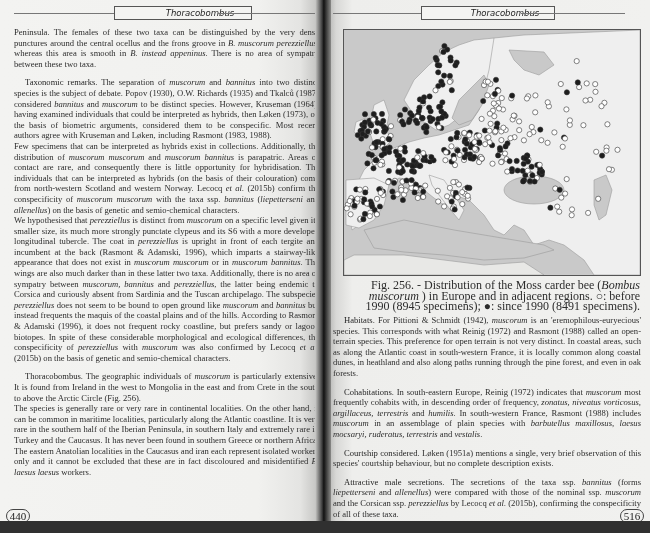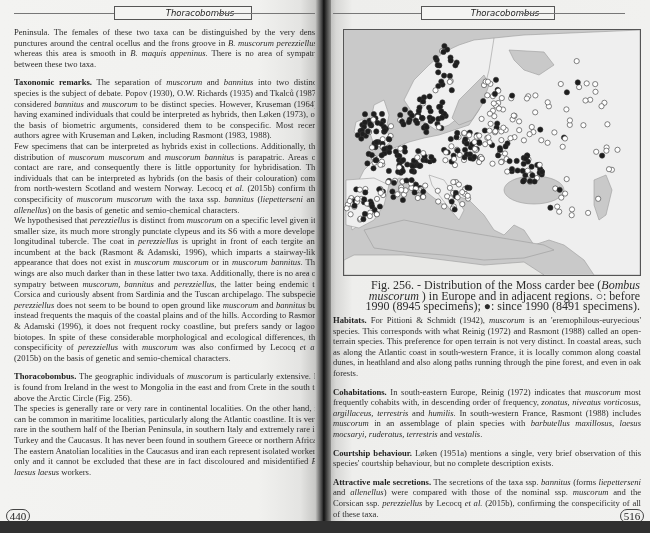--- a/index.html
+++ b/index.html
@@ -25,21 +25,21 @@
     position:absolute; top:0; height:12px; border:1px solid #555; background:#f4f4f2;
     font-family:"DejaVu Sans","Liberation Sans",sans-serif; font-style:italic; font-size:8.5px;
     line-height:12px; text-align:center; color:#222;padding-left:34px;
   }
   .text {
     position:absolute; font-size:8.6px; line-height:10.6px; text-align:justify;
     color:#2c2c2c;
   }
   .text p { margin:0 0 0 0; }
   .text p.gap { margin-top:8px; }
-  .text b { font-weight:bold; color:#1f1f1f; }
+  .text b { font-weight:normal; color:#1f1f1f;margin-left:11px; }
   .it { font-style:italic; }
   .page-num {
     position:absolute; top:509px; width:22px; height:12px; border:1px solid #444; border-radius:7px;
     font-size:11px; line-height:12px; text-align:center; background:#f2f2f0; color:#222;
     font-family:"Liberation Serif",serif;
   }
   .map {
     position:absolute; left:343px; top:29px; width:296px; height:245px;
     border:1px solid #555; background:#c9c9c9; overflow:hidden;
   }
@@ -51,40 +51,40 @@
 </head>
 <body>
 
 <div class="page left">
   <div class="running-head" style="left:0;width:323px;">
     <div class="rule" style="left:14px;width:100px;"></div>
     <div class="box" style="left:114px;width:102px;">Thoracobombus</div>
     <div class="rule" style="left:218px;width:105px;"></div>
   </div>
   <div class="text" id="left-text" style="left:14px;top:27px;width:305px;">
-      <p><span>Peninsula. The females of these two taxa can be distinguished by the very dense punctures around the central ocellus and the frons groove in </span><span class="it">B. muscorum perezziellus</span><span>, whereas this area is smooth in </span><span class="it">B. maquis appeninus</span><span>. There is no area of sympatry between these two taxa.</span></p>
+      <p><span>Peninsula. The females of these two taxa can be distinguished by the very dense punctures around the central ocellus and the frons groove in </span><span class="it">B. muscorum perezziellus</span><span>, whereas this area is smooth in </span><span class="it">B. instead appeninus</span><span>. There is no area of sympatry between these two taxa.</span></p>
       <p class="gap"><b>Taxonomic remarks.</b><span> The separation of </span><span class="it">muscorum</span><span> and </span><span class="it">bannitus</span><span> into two distinct species is the subject of debate. Popov (1930), O.W. Richards (1935) and Tkalců (1987) considered </span><span class="it">bannitus</span><span> and </span><span class="it">muscorum</span><span> to be distinct species. However, Kruseman (1964), having examined individuals that could be interpreted as hybrids, then Løken (1973), on the basis of biometric arguments, considered them to be conspecific. Most recent authors agree with Kruseman and Løken, including Rasmont (1983, 1988).</span></p>
       <p><span>Few specimens that can be interpreted as hybrids exist in collections. Additionally, the distribution of </span><span class="it">muscorum muscorum</span><span> and </span><span class="it">muscorum bannitus</span><span> is parapatric. Areas of contact are rare, and consequently there is little opportunity for hybridisation. The individuals that can be interpreted as hybrids (on the basis of their colouration) come from north-western Scotland and western Norway. Lecocq </span><span class="it">et al.</span><span> (2015b) confirm the conspecificity of </span><span class="it">muscorum muscorum</span><span> with the taxa ssp. </span><span class="it">bannitus</span><span> (</span><span class="it">liepetterseni</span><span> and </span><span class="it">allenellus</span><span>) on the basis of genetic and semio-chemical characters.</span></p>
       <p><span>We hypothesised that </span><span class="it">perezziellus</span><span> is distinct from </span><span class="it">muscorum</span><span> on a specific level given its smaller size, its much more strongly punctate clypeus and its S6 with a more developed longitudinal tubercle. The coat in </span><span class="it">perezziellus</span><span> is upright in front of each tergite and incumbent at the back (Rasmont &amp; Adamski, 1996), which imparts a stairway-like appearance that does not exist in </span><span class="it">muscorum muscorum</span><span> or in </span><span class="it">muscorum bannitus</span><span>. The wings are also much darker than in these latter two taxa. Additionally, there is no area of sympatry between </span><span class="it">muscorum, bannitus</span><span> and </span><span class="it">perezziellus</span><span>, the latter being endemic to Corsica and curiously absent from Sardinia and the Tuscan archipelago. The subspecies </span><span class="it">perezziellus</span><span> does not seem to be bound to open ground like </span><span class="it">muscorum</span><span> and </span><span class="it">bannitus</span><span> but instead frequents the maquis of the coastal plains and of the hills. According to Rasmont &amp; Adamski (1996), it does not frequent rocky coastline, but prefers sandy or lagoon biotopes. In spite of these considerable morphological and ecological differences, the conspecificity of </span><span class="it">perezziellus</span><span> with </span><span class="it">muscorum</span><span> was also confirmed by Lecocq </span><span class="it">et al.</span><span> (2015b) on the basis of genetic and semio-chemical characters.</span></p>
       <p class="gap"><b>Thoracobombus.</b><span> The geographic individuals of </span><span class="it">muscorum</span><span> is particularly extensive. It is found from Ireland in the west to Mongolia in the east and from Crete in the south to above the Arctic Circle (Fig. 256).</span></p>
       <p><span>The species is generally rare or very rare in continental localities. On the other hand, it can be common in maritime localities, particularly along the Atlantic coastline. It is very rare in the southern half of the Iberian Peninsula, in southern Italy and extremely rare in Turkey and the Caucasus. It has never been found in southern Greece or northern Africa. The eastern Anatolian localities in the Caucasus and iran each represent isolated workers only and it cannot be excluded that these are in fact discoloured and misidentified </span><span class="it">B. laesus laesus</span><span> workers.</span></p>
     </div>
   <div class="page-num" style="left:6px;">440</div>
 </div>
 
 <div class="page right">
   <div class="running-head" style="left:0;width:327px;">
     <div class="rule" style="left:10px;width:88px;"></div>
     <div class="box" style="left:98px;width:98px;">Thoracobombus</div>
     <div class="rule" style="left:198px;width:104px;"></div>
   </div>
   <div class="text" id="right-text" style="left:10px;top:315px;width:308px;">
       <p><b>Habitats.</b><span> For Pittioni &amp; Schmidt (1942), </span><span class="it">muscorum</span><span> is an 'eremophilous-euryecious' species. This corresponds with what Reinig (1972) and Rasmont (1988) called an open-terrain species. This preference for open terrain is not very distinct. In coastal areas, such as along the Atlantic coast in south-western France, it is locally common along coastal dunes, in heathland and also along paths running through the pine forest, and even in oak forests.</span></p>
       <p class="gap"><b>Cohabitations.</b><span> In south-eastern Europe, Reinig (1972) indicates that </span><span class="it">muscorum</span><span> most frequently cohabits with, in descending order of frequency, </span><span class="it">zonatus, niveatus vorticosus, argillaceus, terrestris</span><span> and </span><span class="it">humilis</span><span>. In south-western France, Rasmont (1988) includes </span><span class="it">muscorum</span><span> in an assemblage of plain species with </span><span class="it">barbutellus maxillosus, laesus mocsaryi, ruderatus, terrestris</span><span> and </span><span class="it">vestalis</span><span>.</span></p>
-      <p class="gap"><b>Courtship behaviour.</b><span> Løken (1951a) mentions a single, very brief observation of this species' courtship behaviour, but no complete description exists.</span></p>
+      <p class="gap"><b>Courtship considered.</b><span> Løken (1951a) mentions a single, very brief observation of this species' courtship behaviour, but no complete description exists.</span></p>
       <p class="gap"><b>Attractive male secretions.</b><span> The secretions of the taxa ssp. </span><span class="it">bannitus</span><span> (forms </span><span class="it">liepetterseni</span><span> and </span><span class="it">allenellus</span><span>) were compared with those of the nominal ssp. </span><span class="it">muscorum</span><span> and the Corsican ssp. </span><span class="it">perezziellus</span><span> by Lecocq </span><span class="it">et al.</span><span> (2015b), confirming the conspecificity of all of these taxa.</span></p>
     </div>
   <div class="page-num" style="left:297px;">516</div>
 </div>
 
 <div class="map">
   <svg id="map-svg" width="296" height="245" viewBox="0 0 296 245">
     <rect x="0" y="0" width="296" height="245" fill="#c9c9c9"></rect>
 
     <path fill="#efefef" stroke="#9a9a9a" stroke-width="0.6" d="M60,70 L70,50 L85,35 L100,22 L115,15 L130,10 L150,8 L160,20 L150,40 L135,60 L125,75 L118,85 L105,95 L92,100 L80,92 L70,85 Z"></path>

